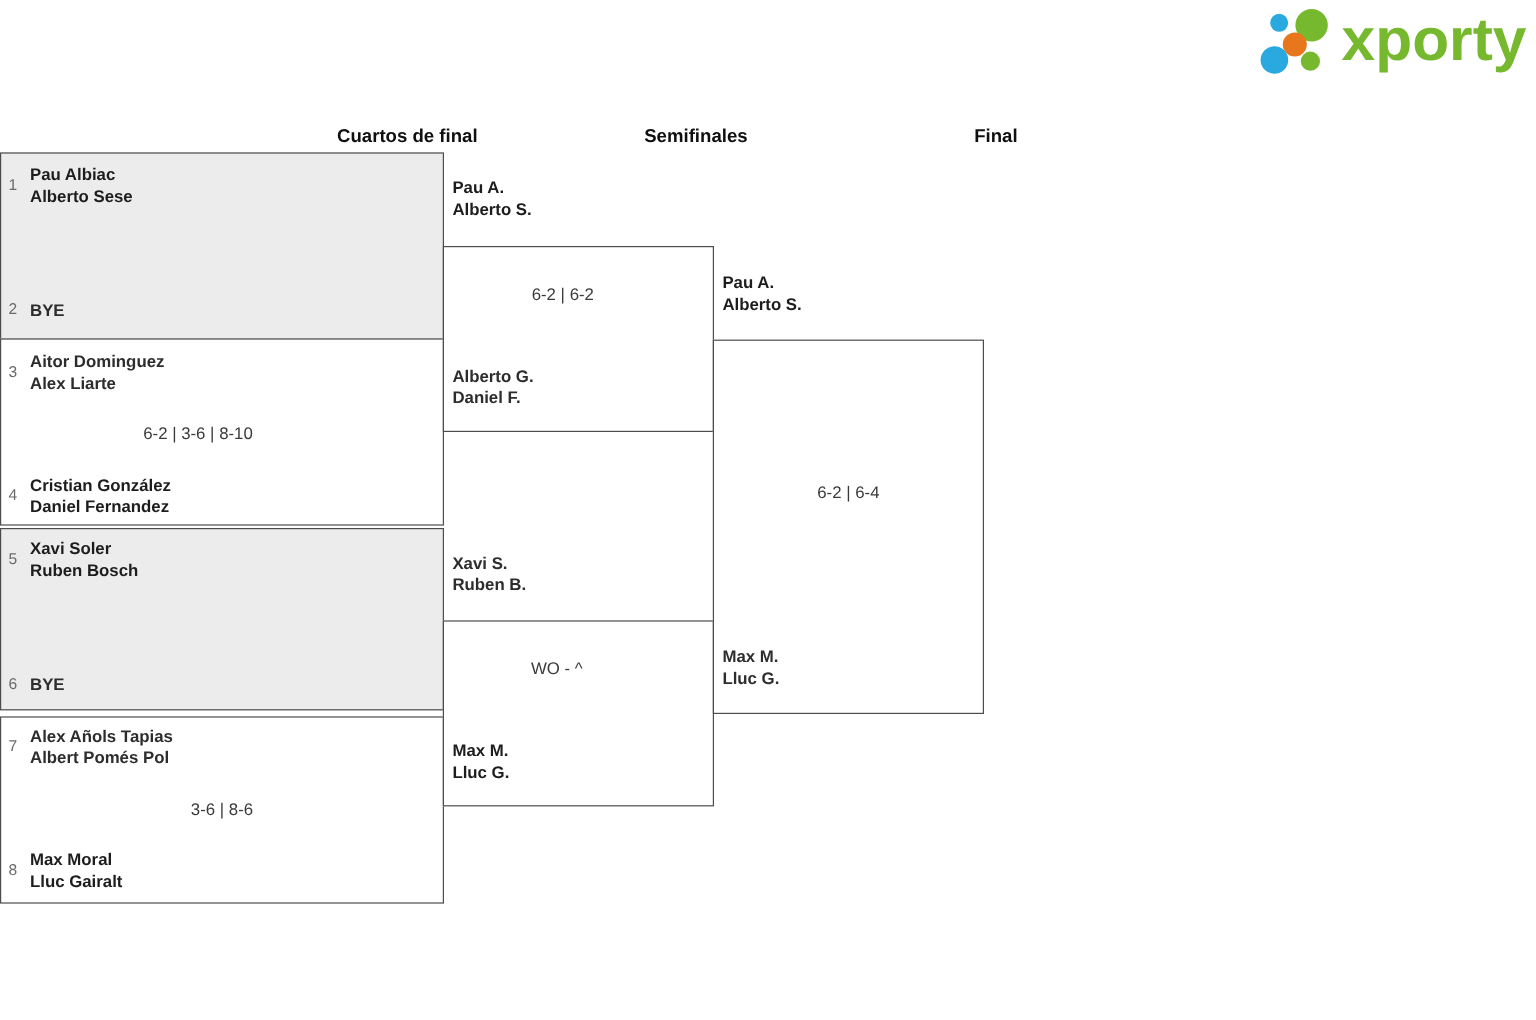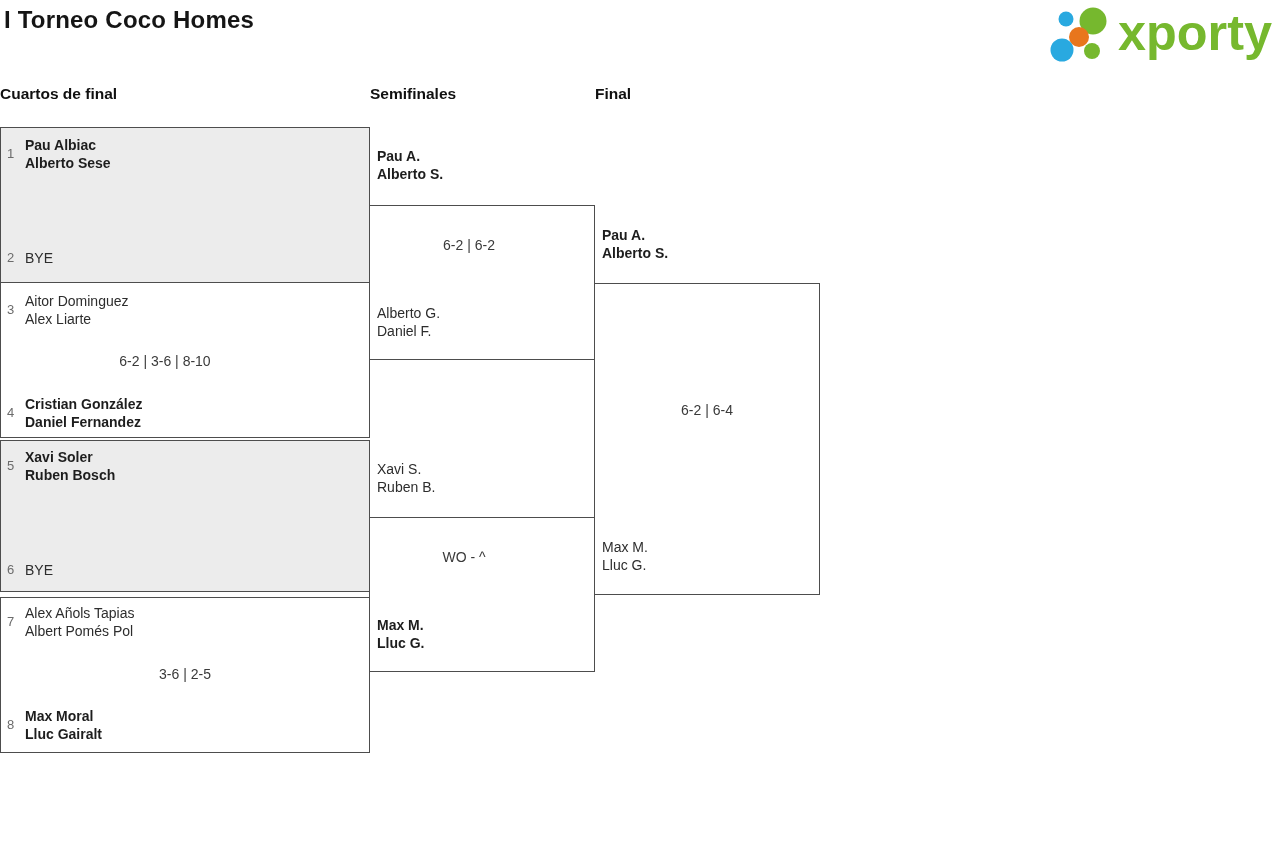--- a/index.html
+++ b/index.html
@@ -5,34 +5,33 @@
   * { margin:0; padding:0; box-sizing:border-box; }
   html,body { background:#ffffff; }
   body {
     width:1280px; height:850px;
     position:relative; overflow:hidden;
     font-family:"Liberation Sans", sans-serif;
     color:#222;
   }
   .abs { position:absolute; }
   .title-block { left:4px; top:3px; font-size:24px; line-height:33px; font-weight:700; color:#151515; letter-spacing:0.2px; }
-  .round-header { top:85px; font-size:15.5px; font-weight:700; color:#101010; text-align:left; }
+  .round-header { top:105px; font-size:15.5px; font-weight:700; color:#101010; text-align:right;margin-left:28px; }
   .box { border:1px solid #4d4d4d; background:#ffffff; }
   .box.bye-box { background:#ececec; }
   .seed { font-size:13px; line-height:16px; color:#6b6b6b; }
-  .team { font-size:14px; line-height:18px; color:#2d2d2d; font-weight:400; white-space:nowrap; }
+  .team { font-size:14px; line-height:18px; color:#2d2d2d; font-weight:700; white-space:nowrap; }
   .team.winner { font-weight:700; color:#1d1d1d; }
   .score { font-size:14px; line-height:16px; color:#3a3a3a; text-align:center; white-space:nowrap; }
   .logo-wrap { left:1043px; top:0; width:234px; height:74px; }
 </style>
 </head>
 <body>
 
 <div class="abs title-block">
-  <div>I Torneo Coco Homes</div>
 </div>
 
 <div class="abs logo-wrap">
   <svg width="234" height="74" viewBox="0 0 234 74">
     <g>
       <circle cx="23" cy="19" r="7.5" fill="#29a9e0"></circle>
       <circle cx="50" cy="21" r="13.5" fill="#76b82e"></circle>
       <circle cx="36" cy="37" r="10" fill="#e8761d"></circle>
       <circle cx="19" cy="50" r="11.5" fill="#29a9e0"></circle>
       <circle cx="49" cy="51" r="8" fill="#76b82e"></circle>
@@ -79,21 +78,21 @@
 <div class="abs team" style="left:25px;top:561px">
   <div>BYE</div>
 </div>
 
 <div class="abs box" style="left:0;top:597px;width:370px;height:156px"></div>
 <div class="abs seed" style="left:7px;top:614px">7</div>
 <div class="abs team" style="left:25px;top:604px">
   <div>Alex Añols Tapias</div>
   <div>Albert Pomés Pol</div>
 </div>
-<div class="abs score" style="left:0;top:666px;width:370px">3-6 | 2-5</div>
+<div class="abs score" style="left:0;top:666px;width:370px">3-6 | 8-6</div>
 <div class="abs seed" style="left:7px;top:717px">8</div>
 <div class="abs team winner" style="left:25px;top:707px">
   <div>Max Moral</div>
   <div>Lluc Gairalt</div>
 </div>
 
 <div class="abs box" style="left:369px;top:205px;width:226px;height:155px"></div>
 <div class="abs team winner" style="left:377px;top:147px">
   <div>Pau A.</div>
   <div>Alberto S.</div>

